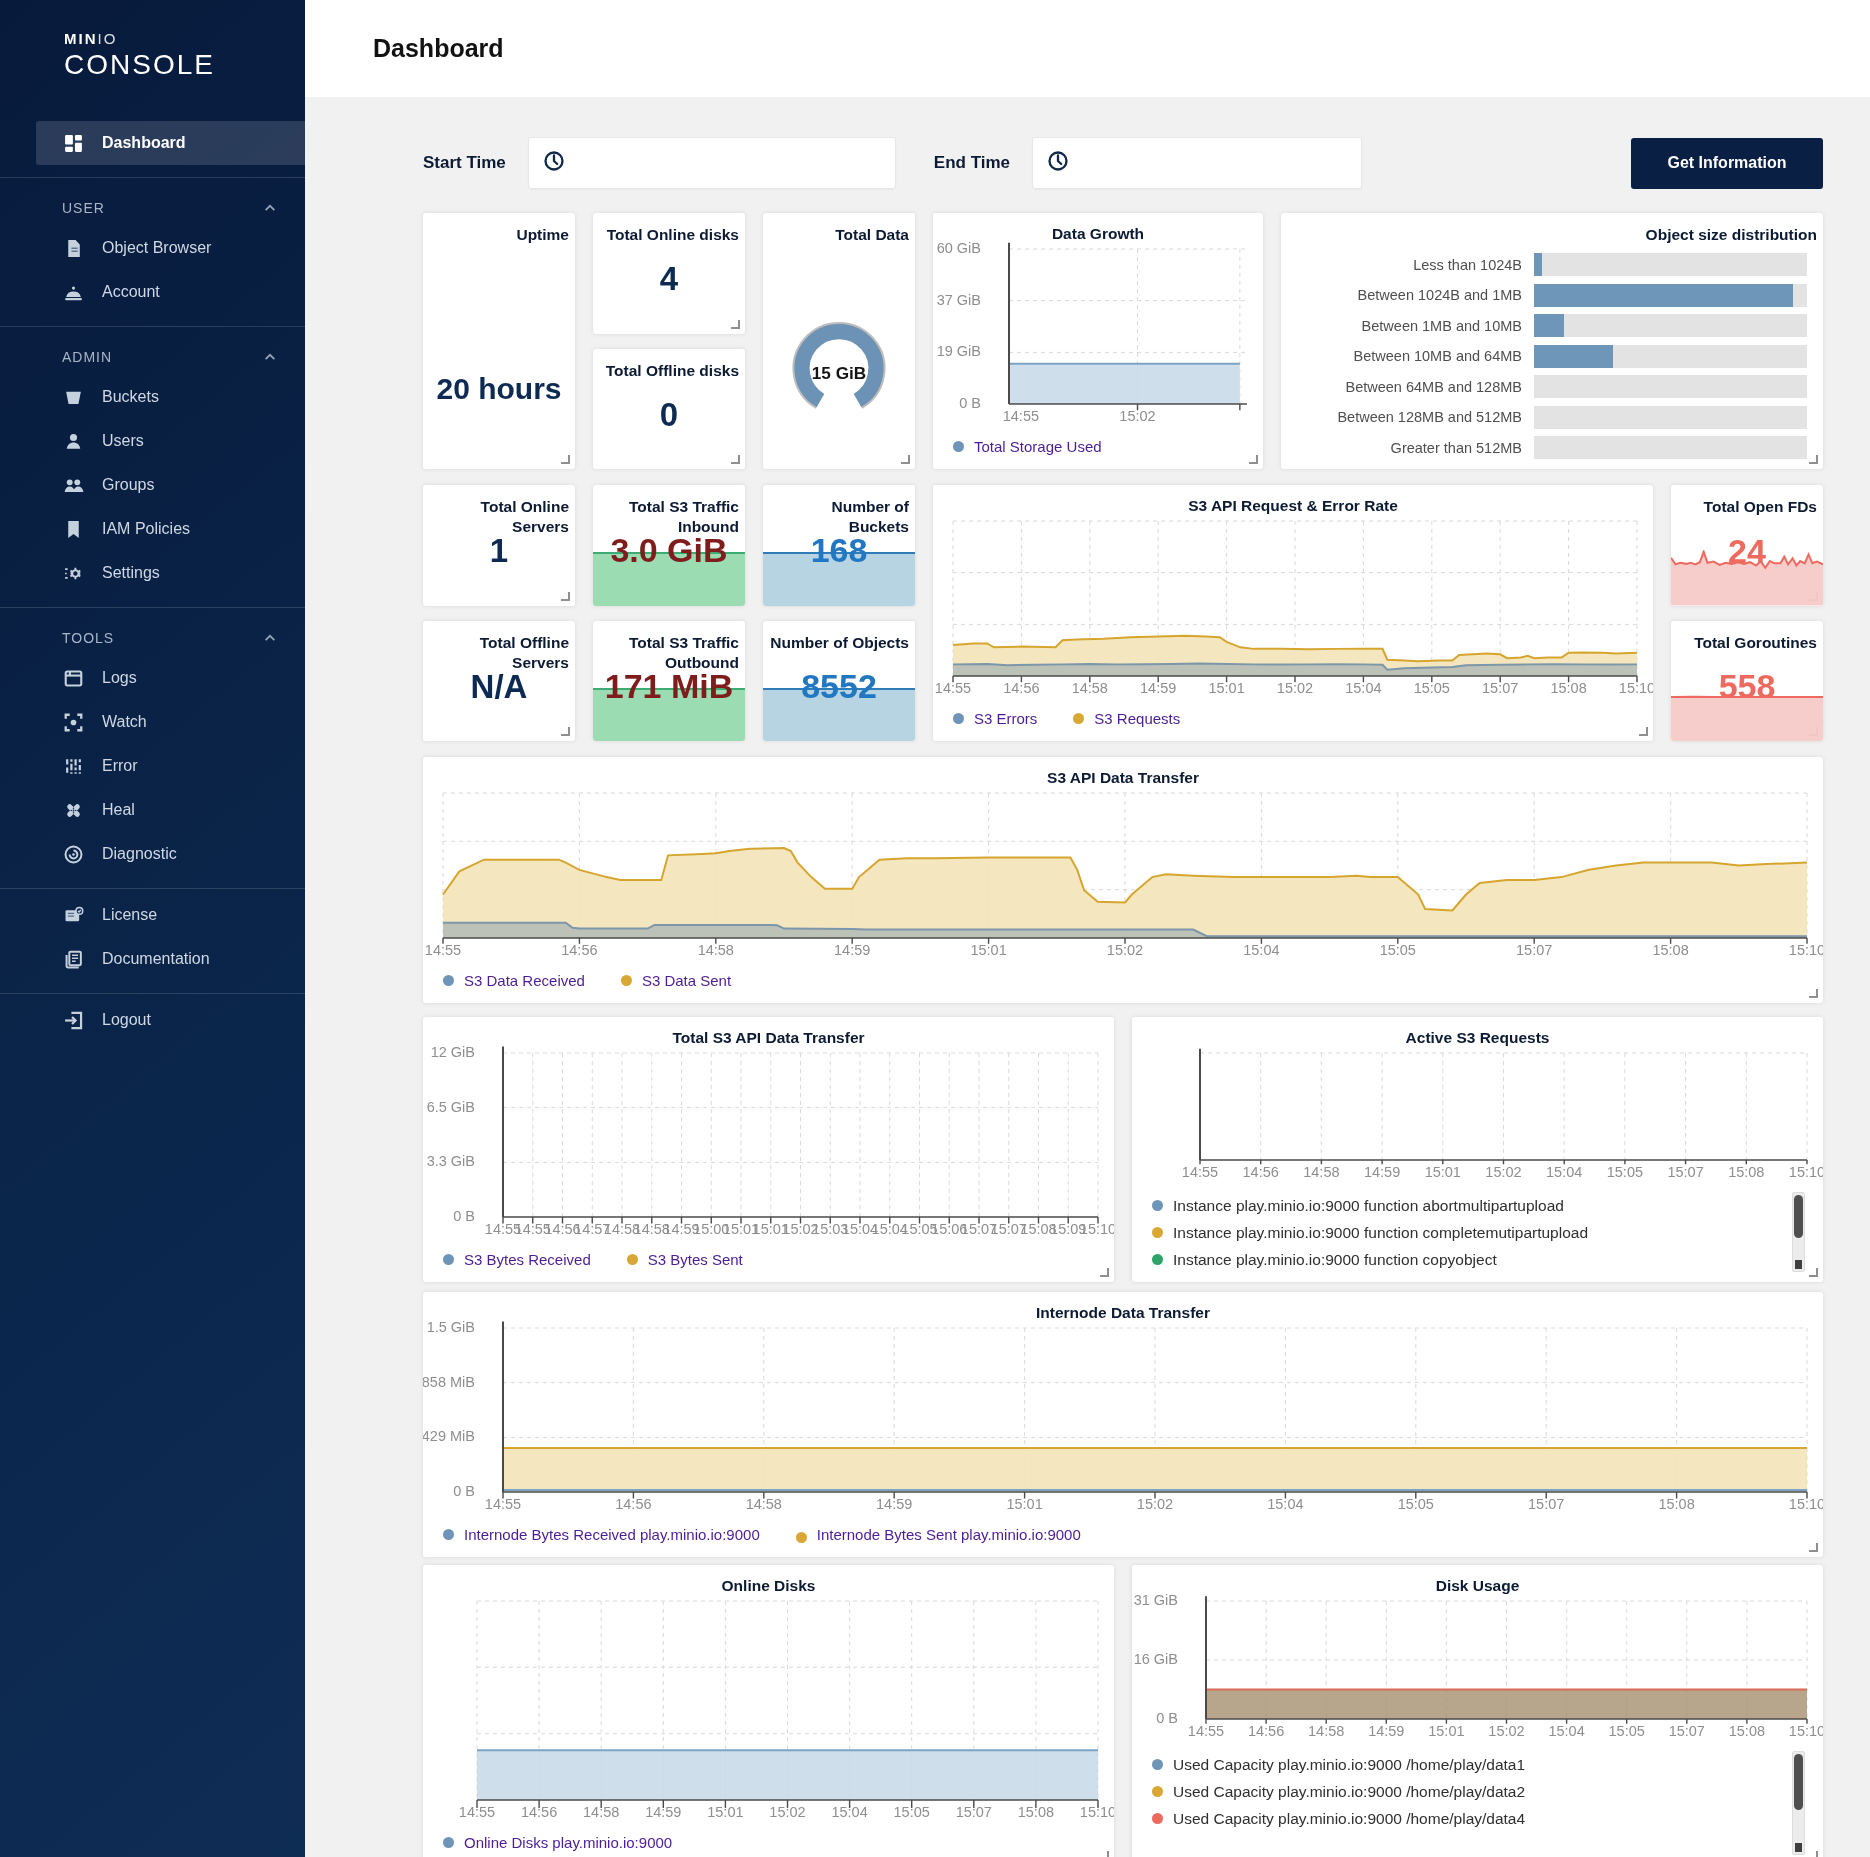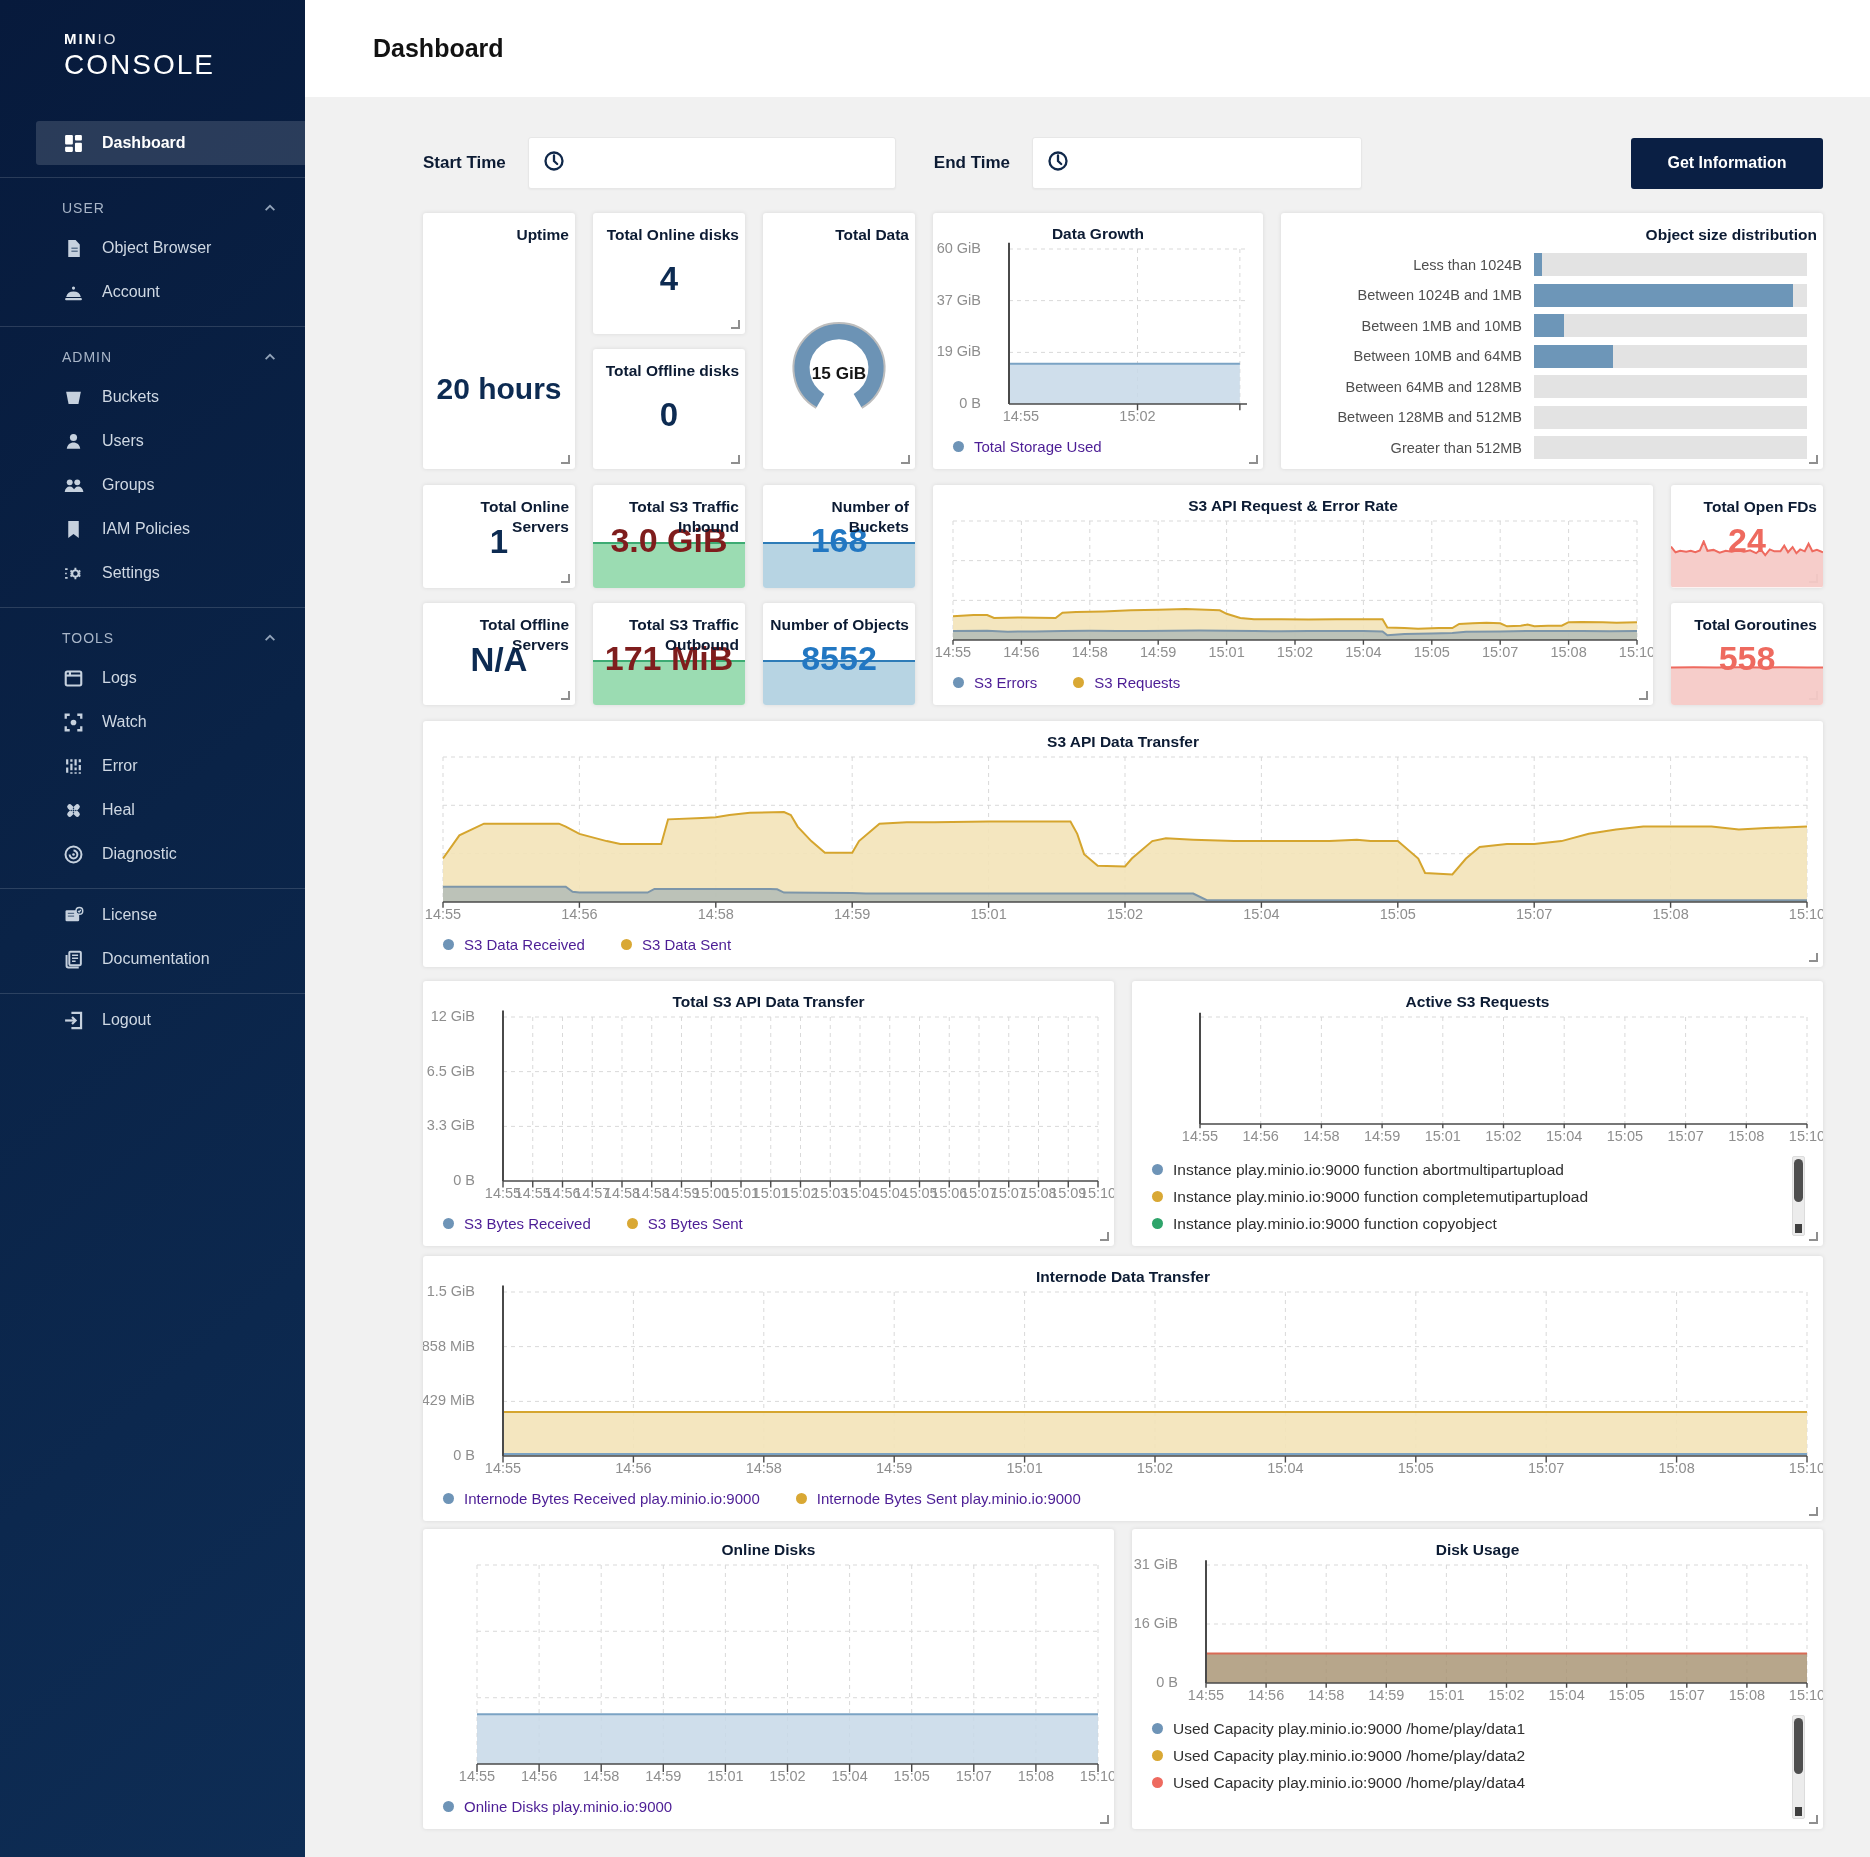--- a/index.html
+++ b/index.html
@@ -34,21 +34,21 @@
   .inputbox { background:#ffffff; border:1px solid #e7e7e7; border-radius:3px; height:52px; display:flex; align-items:center; padding:0 12px 0 14px; box-shadow:0 1px 2px rgba(0,0,0,0.04); }
   .inputbox.start { width:368px; margin-right:20px; }
   .inputbox.end { width:330px; }
   .inputbox input { border:none; outline:none; flex:1; height:100%; font-size:15px; margin-left:12px; color:#333; background:transparent; }
   .f-label.end { margin-left:18px; }
   .get-info { margin-left:auto; width:192px; height:51px; background:#0a1f44; color:#ffffff; font-weight:bold; font-size:16px; border:none; border-radius:3px; cursor:pointer; font-family:"Liberation Sans",sans-serif; }
 
   
   .row { display:grid; gap:18px; margin-bottom:16px; }
   .row1 { grid-template-columns:152px 152px 152px 330px 1fr; height:256px; }
-  .row2 { grid-template-columns:152px 152px 152px 1fr 152px; height:220px; }
+  .row2 { grid-template-columns:152px 152px 152px 1fr 152px; height:256px; }
   .row3 { grid-template-columns:1fr; height:246px; margin-bottom:14px; }
   .row4 { grid-template-columns:1fr 1fr; height:265px; margin-bottom:10px; }
   .row5 { grid-template-columns:1fr; height:265px; margin-bottom:8px; }
   .row6 { grid-template-columns:1fr 1fr; height:300px; }
   .stack { display:flex; flex-direction:column; gap:15px; min-height:0; }
   .stack .card { flex:1; min-height:0; }
 
   .card { background:#ffffff; border-radius:3px; box-shadow:0 0 4px rgba(0,0,0,0.10); position:relative; overflow:hidden; }
   .corner { position:absolute; right:5px; bottom:5px; width:9px; height:9px; border-right:2px solid #8f8f8f; border-bottom:2px solid #8f8f8f; cursor:se-resize; }
   .stat-title { padding:12px 6px 0; text-align:right; font-size:15.5px; font-weight:bold; color:#0c1b33; line-height:1.3; position:relative; z-index:3; }
@@ -919,21 +919,21 @@
                   <span style="left: 80%;">15:07</span>
                   <span style="left: 90%;">15:08</span>
                   <span style="left: 100%;">15:10</span>
                 </div>
               </div>
               <div class="c-legend-row">
                 <div class="" style="display: flex; align-items: center;">
                   <span class="ldot" style="background: rgb(110, 148, 183);"></span>
                   <span>Internode Bytes Received play.minio.io:9000</span>
                 </div>
-                <div class="" style="display: flex; align-items: center;">
+                <div class="" style="display: flex; align-items: flex-end;">
                   <span class="ldot" style="background: rgb(217, 168, 52);"></span>
                   <span>Internode Bytes Sent play.minio.io:9000</span>
                 </div>
               </div>
             </div>
         <span class="corner"></span>
           </div>
       </div>
 
       <div class="row row6">

